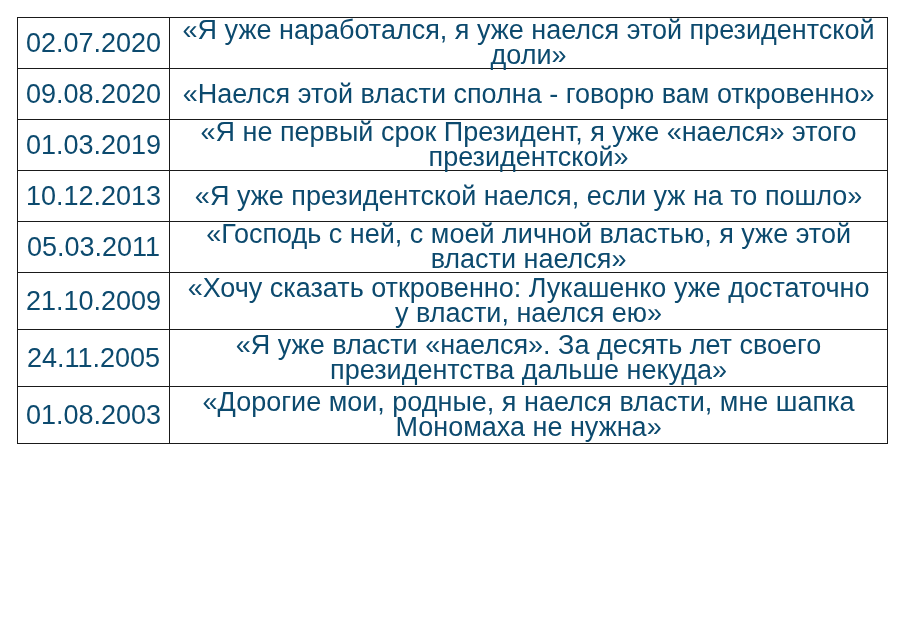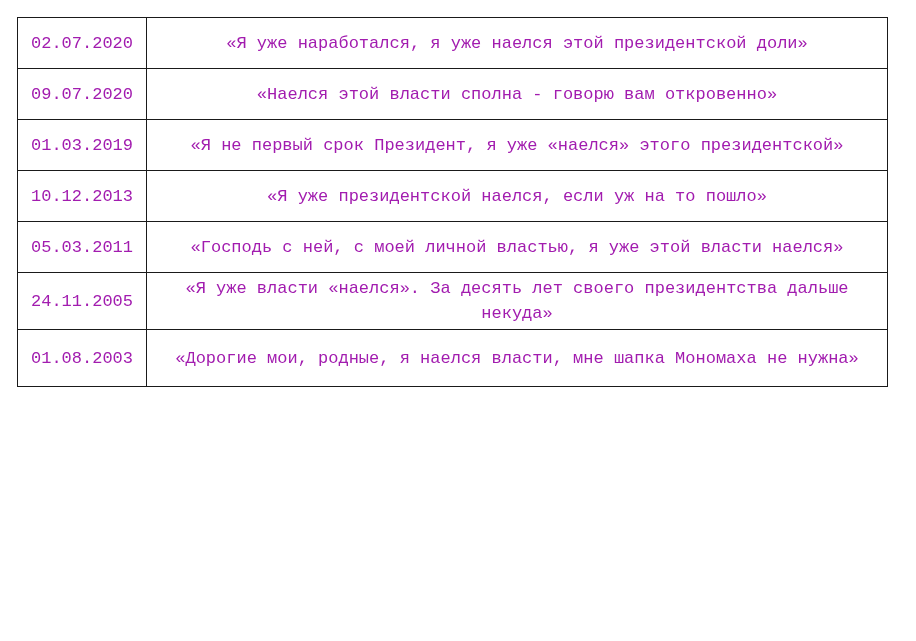--- a/index.html
+++ b/index.html
@@ -2,23 +2,23 @@
 <html><head>
 <meta charset="utf-8">
 <style>
   html, body { margin: 0; padding: 0; background: #ffffff; }
   body { width: 916px; height: 641px; position: relative; overflow: hidden; }
   table.quotes {
     position: absolute;
     left: 17px; top: 17px;
     width: 871px;
     border-collapse: collapse;
-    font-family: Liberation Mono, monospace;
-    font-size: 17px;
-    color: #a21caf;
+    font-family: Liberation Sans, sans-serif;
+    font-size: 27px;
+    color: #0c4a6e;
     line-height: 25px;
   }
   table.quotes td {
     border: 1.4px solid #1a1a1a;
     padding: 0 8px;
     text-align: center;
     vertical-align: middle;
   }
   td.date { width: 112px; }
   tr.r1 td { height: 50px; }
@@ -27,36 +27,40 @@
 </head>
 <body>
 
 <table class="quotes">
   <tbody>
     <tr class="r1">
       <td class="date">02.07.2020</td>
       <td class="quote">«Я уже наработался, я уже наелся этой президентской доли»</td>
     </tr>
     <tr class="r1">
-      <td class="date">09.07.2020</td>
+      <td class="date">09.08.2020</td>
       <td class="quote">«Наелся этой власти сполна - говорю вам откровенно»</td>
     </tr>
     <tr class="r1">
       <td class="date">01.03.2019</td>
       <td class="quote">«Я не первый срок Президент, я уже «наелся» этого президентской»</td>
     </tr>
     <tr class="r1">
       <td class="date">10.12.2013</td>
       <td class="quote">«Я уже президентской наелся, если уж на то пошло»</td>
     </tr>
     <tr class="r1">
       <td class="date">05.03.2011</td>
       <td class="quote">«Господь с ней, с моей личной властью, я уже этой власти наелся»</td>
     </tr>
     <tr class="r2">
+      <td class="date">21.10.2009</td>
+      <td class="quote">«Хочу сказать откровенно: Лукашенко уже достаточно у власти, наелся ею»</td>
+    </tr>
+    <tr class="r2">
       <td class="date">24.11.2005</td>
       <td class="quote">«Я уже власти «наелся». За десять лет своего президентства дальше некуда»</td>
     </tr>
     <tr class="r2">
       <td class="date">01.08.2003</td>
       <td class="quote">«Дорогие мои, родные, я наелся власти, мне шапка Мономаха не нужна»</td>
     </tr>
   </tbody>
 </table>
 

